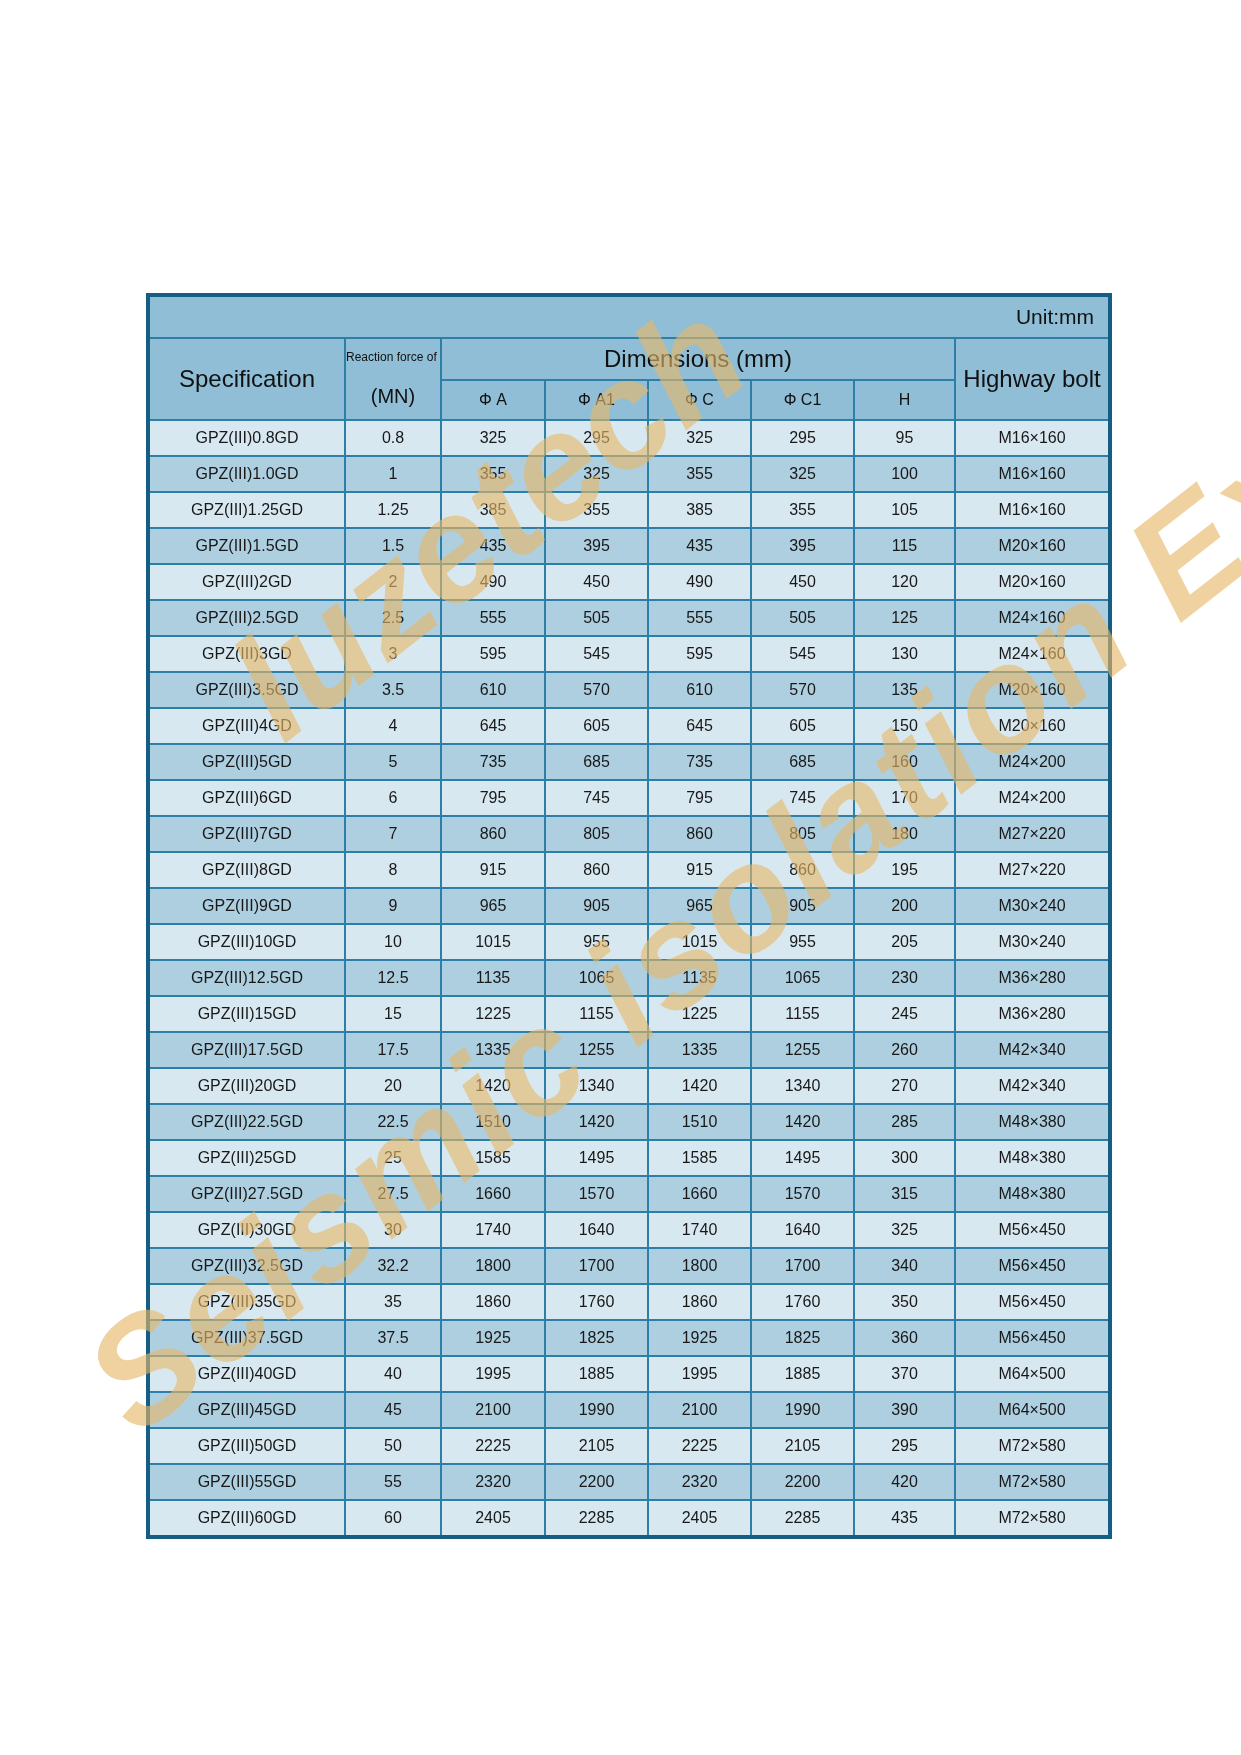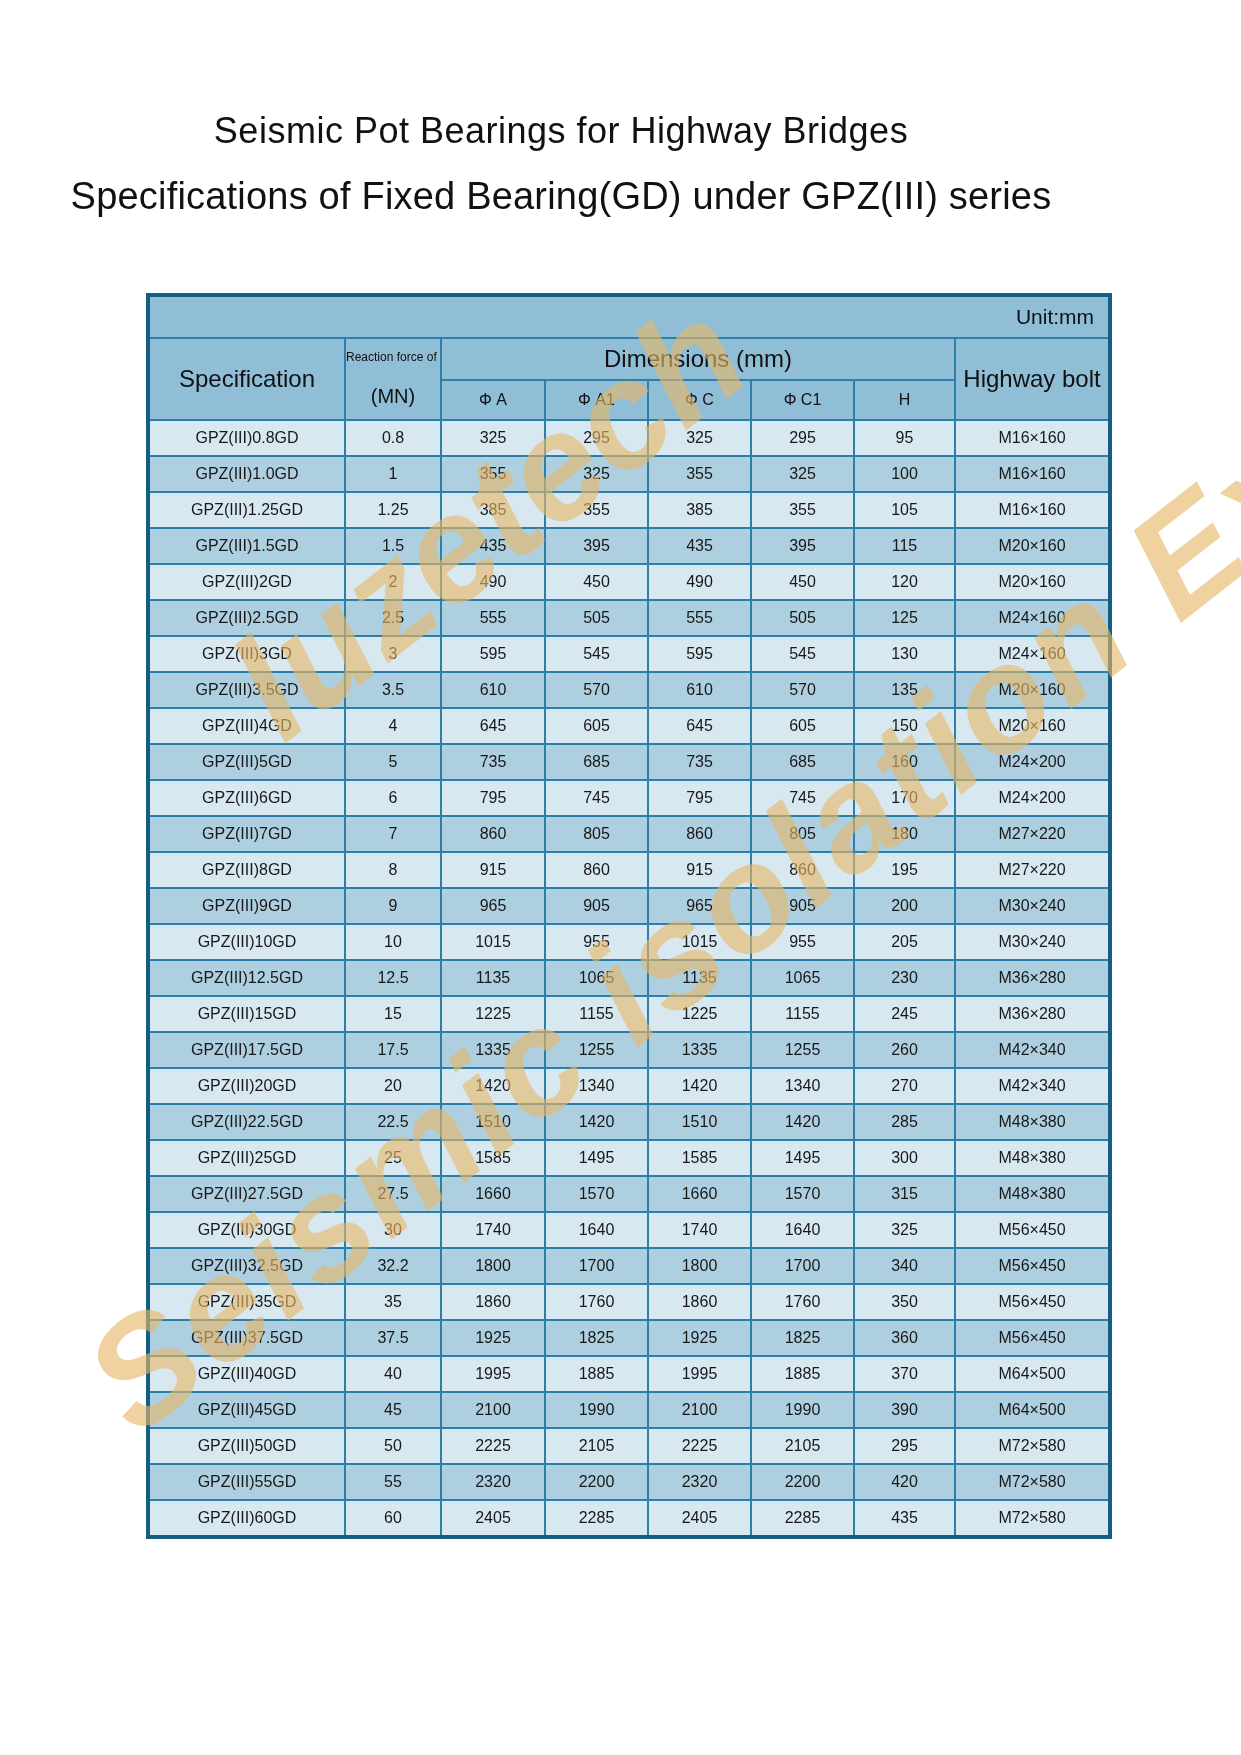--- a/index.html
+++ b/index.html
@@ -48,22 +48,20 @@
         color:var(--watermark,#e7b868); white-space:nowrap;
         transform-origin:0 0; transform:rotate(-38deg); line-height:1; }
   .wm-1 { left:205px; top:645px; font-size:150px; }
   .wm-2 { left:60px;  top:1340px; font-size:148px; letter-spacing:4px; }
 </style>
 </head>
 <body>
 
 <div class="page">
 
-  <div class="title-line title-1">Seismic Pot Bearings for Highway Bridges</div>
-  <div class="title-line title-2">Specifications of Fixed Bearing(GD) under GPZ(III) series</div>
 
   <table class="spec">
     <colgroup>
       <col style="width:197px">
         <col style="width:96px">
         <col style="width:104px">
       <col style="width:103px">
         <col style="width:103px">
         <col style="width:103px">
       <col style="width:101px">

